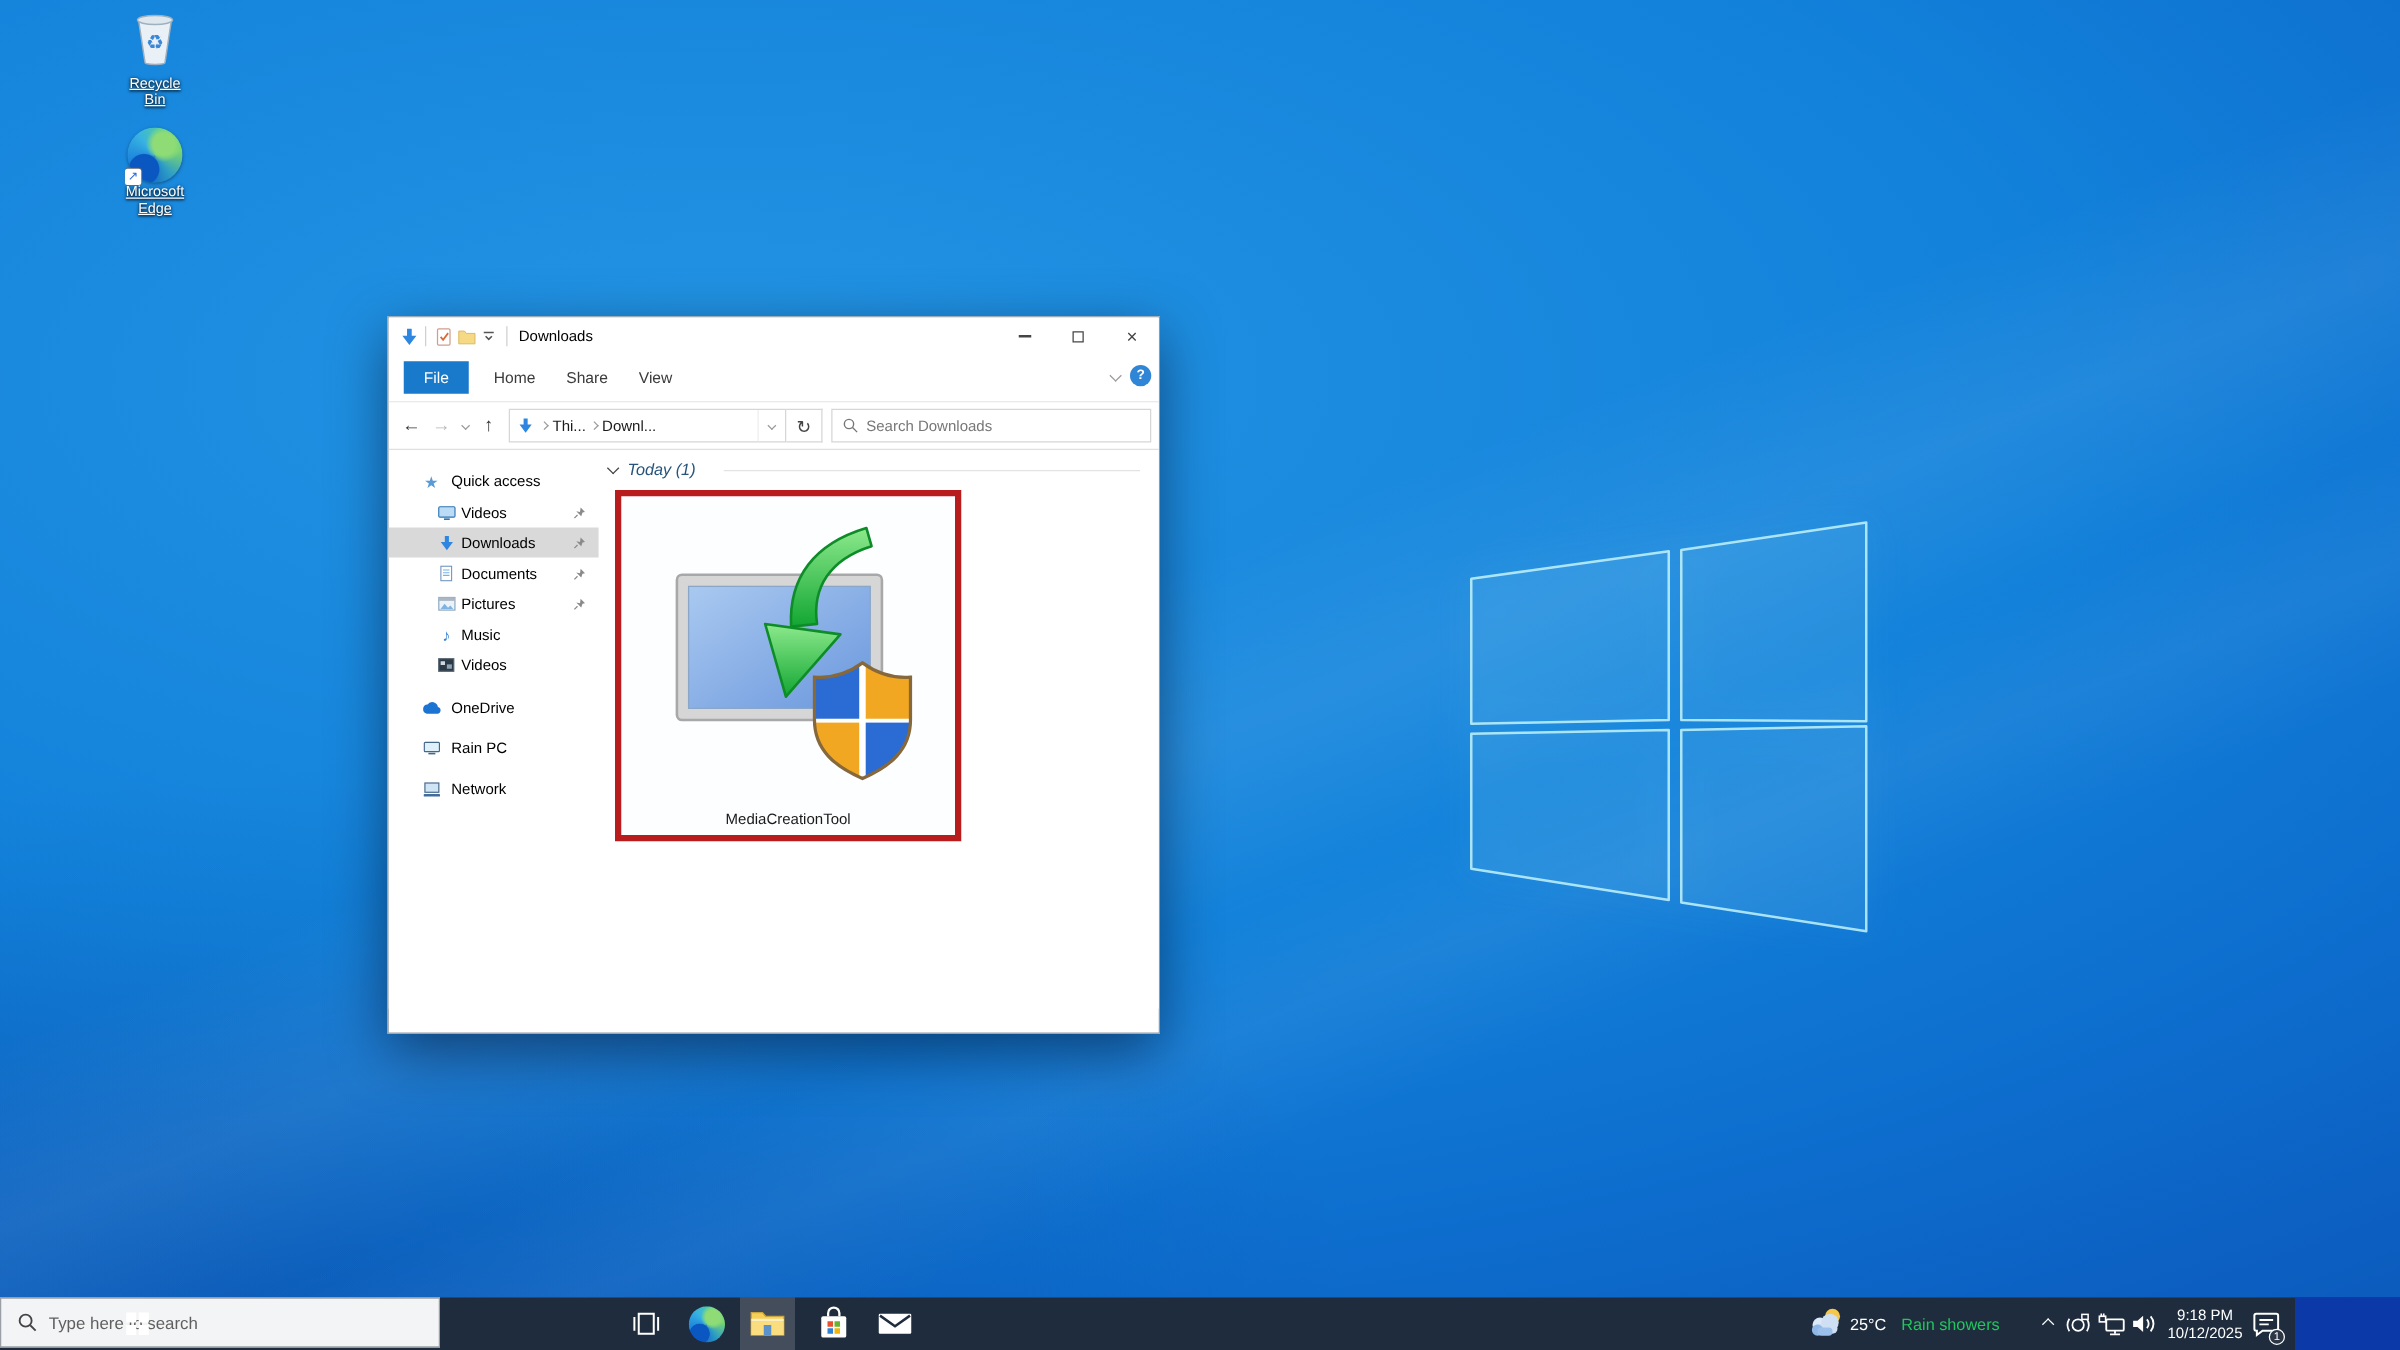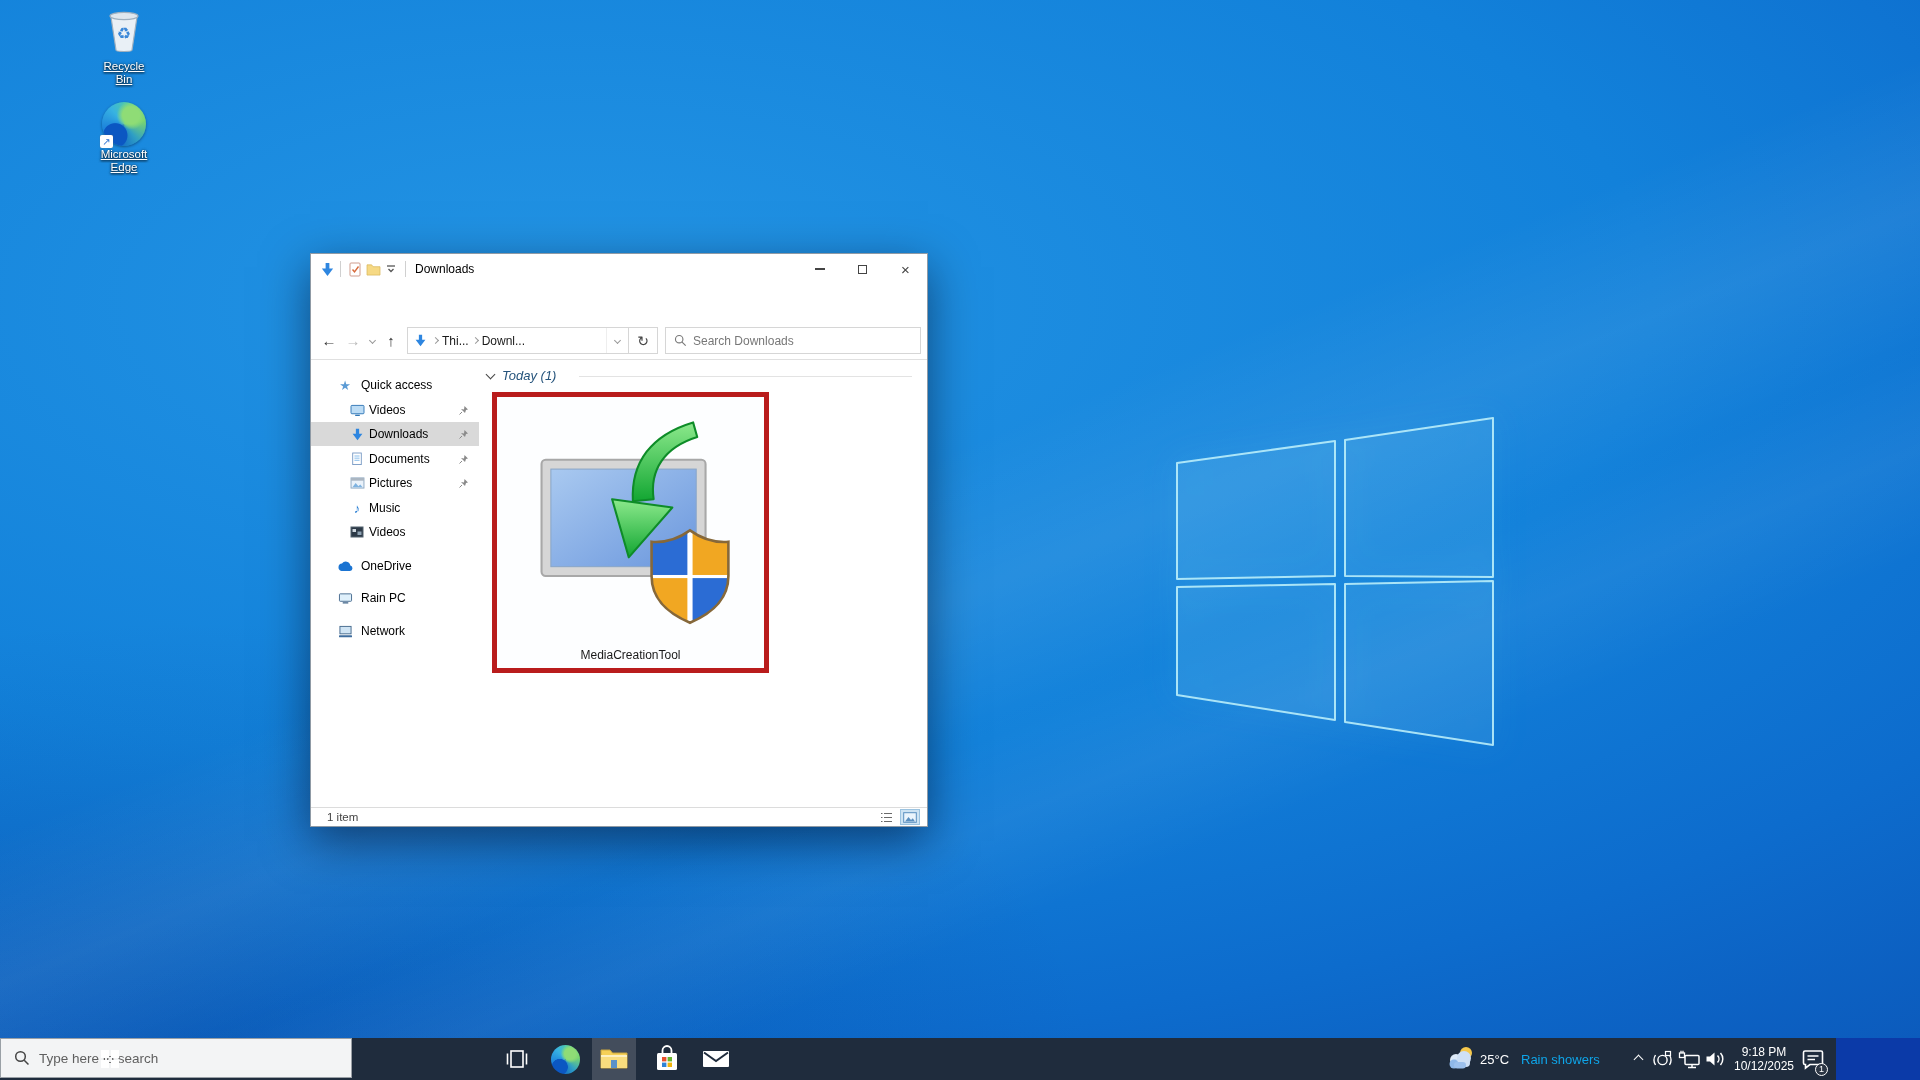--- a/index.html
+++ b/index.html
@@ -117,21 +117,21 @@
   .tb-store{ left:648px; width:38px; }
   .tb-mail{ left:696px; width:40px; }
   .edge-sm{ width:29px; height:29px; border-radius:50%;
     background:
       radial-gradient(circle at 30% 76%, #0b57c2 0 26%, rgba(11,87,194,0) 28%),
       radial-gradient(circle at 66% 30%, #8fdc76 0 20%, rgba(143,220,118,0) 34%),
       conic-gradient(from 200deg, #0d62c9, #1e86dc, #37b2e2, #56cf9a, #7bd66f, #2f9fc4, #0d62c9); }
 
   .tray-weather{ left:1444px; width:34px; }
   .tray-temp{ left:1480px; width:36px; color:#fff; font-size:13px; justify-content:flex-start; }
-  .tray-cond{ left:1521px; width:90px; color:#0ea5e9; font-size:13px; justify-content:flex-start; }
+  .tray-cond{ left:1521px; width:90px; color:#22c55e; font-size:13px; justify-content:flex-start; }
   .tray-chev{ left:1628px; width:20px; }
   .tray-chev .chev{ border-color:#fff; }
   .tray-i1{ left:1650px; width:24px; }
   .tray-i2{ left:1676px; width:26px; }
   .tray-i3{ left:1702px; width:26px; }
   .tray-clock{ left:1733px; width:62px; flex-direction:column; justify-content:center; color:#fff; font-size:12px; line-height:14px; text-align:center; }
   .tray-action{ left:1797px; width:32px; position:absolute; }
   .badge{ position:absolute; right:1px; bottom:4px; width:13px; height:13px; border-radius:50%; background:#2c3644;
     border:1px solid #fff; color:#fff; font-size:9px; line-height:11px; text-align:center; }
   .corner-blue{ position:absolute; left:1836px; top:0; width:84px; height:42px; }
@@ -202,20 +202,30 @@
           </div>
         <div class="cap">
             <span class="max-box"></span>
           </div>
         <div class="cap">
             <span class="close-x">×</span>
           </div>
       </div>
     </div>
 
+    <div class="ribbon">
+      <div class="tab file" style="background: rgb(25, 121, 202);">File</div>
+      <div class="tab t1">Home</div>
+      <div class="tab t2">Share</div>
+      <div class="tab t3">View</div>
+      <div class="ribbon-right">
+        <span class="chev gray"></span>
+        <span class="help-circle">?</span>
+      </div>
+    </div>
 
     <div class="addr-row">
       <span class="nav-btn" style="margin-left:6px">←</span>
       <span class="nav-btn dis">→</span>
       <span class="nav-chev">
           <span class="chev sm gray"></span>
         </span>
       <span class="nav-btn">↑</span>
       <div class="addr-box">
         <span style="margin-left:6px; display:flex;">
@@ -400,43 +410,20 @@
               <rect x="118" y="160" width="36.5" height="45" fill="#f1a722"></rect>
               <rect x="159.5" y="160" width="36.5" height="45" fill="#2b6cd4"></rect>
             </g>
             <path d="M157 114 C168 122 181 126 194 125 L194 158 C194 181 178 194 157 203 C136 194 120 181 120 158 L120 125 C133 126 146 122 157 114 Z" fill="none" stroke="#86683a" stroke-width="2.5"></path>
           </svg>
           <div class="tile-label">MediaCreationTool</div>
         </div>
       </div>
     </div>
 
-    <div class="statusbar">
-      <span class="status-left">1 item</span>
-      <div class="view-btns">
-        <span class="view-btn">
-          <svg width="13" height="11" viewBox="0 0 13 11">
-              <g stroke="#6a6a6a">
-                <line x1="4" y1="1.5" x2="12" y2="1.5"></line>
-                <line x1="4" y1="5.5" x2="12" y2="5.5"></line>
-                <line x1="4" y1="9.5" x2="12" y2="9.5"></line>
-                <line x1="1" y1="1.5" x2="2.5" y2="1.5"></line>
-                <line x1="1" y1="5.5" x2="2.5" y2="5.5"></line>
-                <line x1="1" y1="9.5" x2="2.5" y2="9.5"></line>
-              </g>
-            </svg>
-        </span>
-        <span class="view-btn sel">
-          <svg width="14" height="11" viewBox="0 0 14 11">
-              <rect x=".7" y=".7" width="12.6" height="9.6" fill="#eaf4fc" stroke="#5a8fc0"></rect>
-              <path d="M2 9.5 L5.5 5 L8 8 L9.8 6.3 L12 9.5 Z" fill="#5a8fc0"></path>
-            </svg>
-        </span>
-      </div>
-    </div>
   </div>
 
   <div class="taskbar" style="background: rgb(31, 44, 61);">
 
     <div class="tb-item start">
       <span class="start-logo">
           <i></i>
           <i></i>
           <i></i>
           <i></i>

